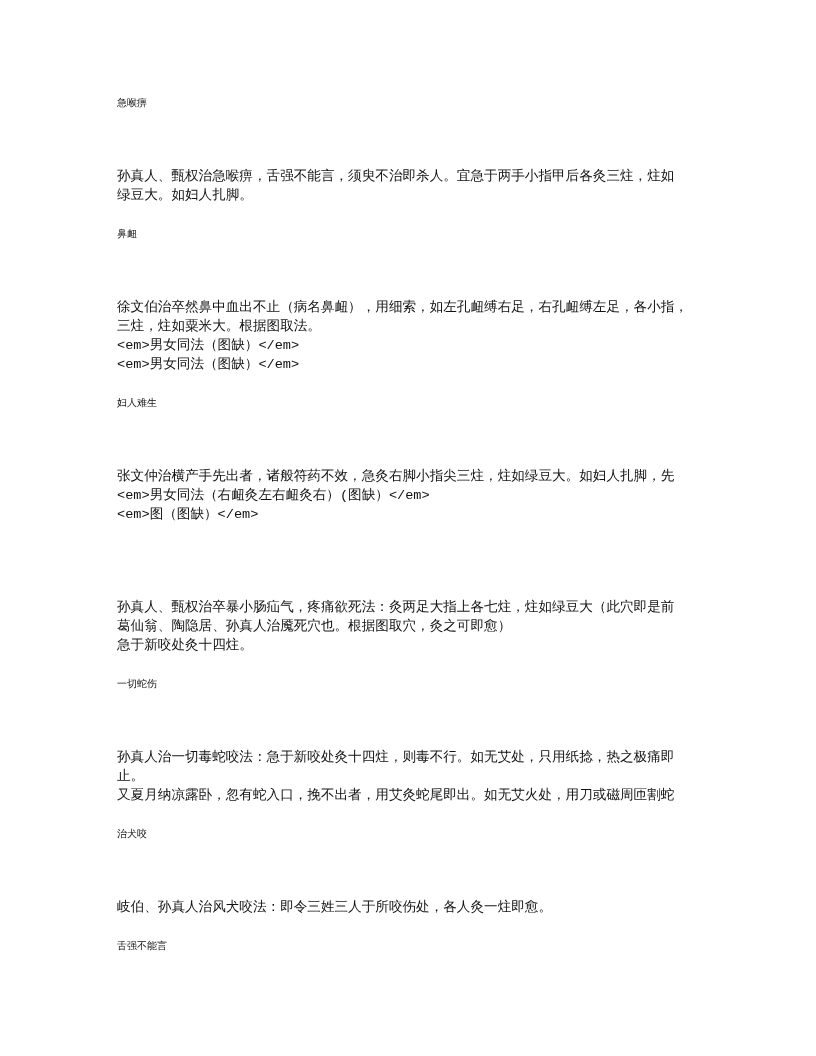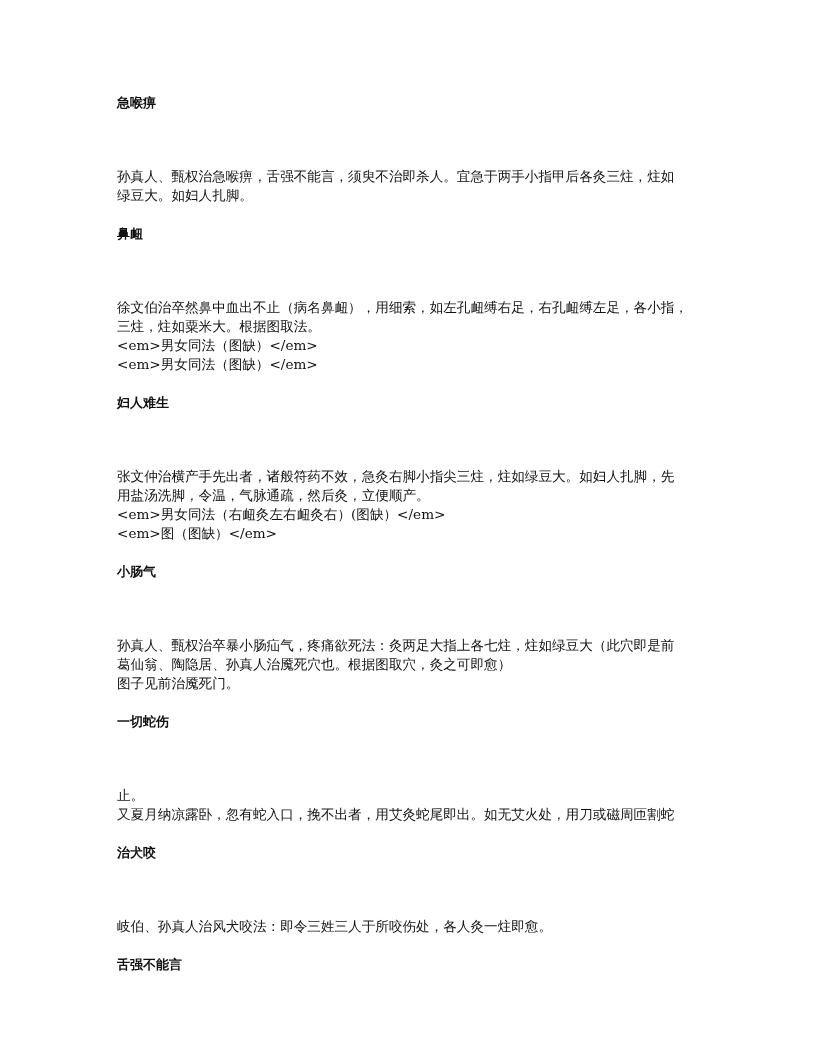--- a/index.html
+++ b/index.html
@@ -19,30 +19,31 @@
   }
   .page {
     position: absolute;
     left: 117px;
     top: 93px;
     width: 584px;
   }
   .section-title {
     margin: 0;
     height: 19px;
-    font-weight: bold;
-    font-size: 13px;
+    font-weight: normal;
+    font-size: 10px;
   }
   .section-body {
     margin: 0;
   }
   .line {
     display: block;
     white-space: nowrap;
     height: 19px;
+    font-family: Liberation Mono, monospace;
   }
   .gap-after-title { height: 55px; }
   .gap-after-body { height: 19px; }
 </style>
 </head>
 <body>
 
 <div class="page">
 
   <h3 class="section-title">急喉痹</h3>
@@ -60,38 +61,37 @@
     <span class="line">三炷，炷如粟米大。根据图取法。</span>
     <span class="line">&lt;em&gt;男女同法（图缺）&lt;/em&gt;</span>
     <span class="line">&lt;em&gt;男女同法（图缺）&lt;/em&gt;</span>
   </div>
   <div class="gap-after-body"></div>
 
   <h3 class="section-title">妇人难生</h3>
   <div class="gap-after-title"></div>
   <div class="section-body">
     <span class="line">张文仲治横产手先出者，诸般符药不效，急灸右脚小指尖三炷，炷如绿豆大。如妇人扎脚，先</span>
-    <span class="line">用盐汤洗脚，令温，气脉通疏，然后灸，立便顺产。</span>
     <span class="line">&lt;em&gt;男女同法（右衄灸左右衄灸右）(图缺）&lt;/em&gt;</span>
     <span class="line">&lt;em&gt;图（图缺）&lt;/em&gt;</span>
   </div>
   <div class="gap-after-body"></div>
 
-  <h3 class="section-title">小肠气</h3>
   <div class="gap-after-title"></div>
   <div class="section-body">
     <span class="line">孙真人、甄权治卒暴小肠疝气，疼痛欲死法：灸两足大指上各七炷，炷如绿豆大（此穴即是前</span>
     <span class="line">葛仙翁、陶隐居、孙真人治魇死穴也。根据图取穴，灸之可即愈）</span>
-    <span class="line">图子见前治魇死门。</span>
+    <span class="line">急于新咬处灸十四炷。</span>
   </div>
   <div class="gap-after-body"></div>
 
   <h3 class="section-title">一切蛇伤</h3>
   <div class="gap-after-title"></div>
   <div class="section-body">
+    <span class="line">孙真人治一切毒蛇咬法：急于新咬处灸十四炷，则毒不行。如无艾处，只用纸捻，热之极痛即</span>
     <span class="line">止。</span>
     <span class="line">又夏月纳凉露卧，忽有蛇入口，挽不出者，用艾灸蛇尾即出。如无艾火处，用刀或磁周匝割蛇</span>
   </div>
   <div class="gap-after-body"></div>
 
   <h3 class="section-title">治犬咬</h3>
   <div class="gap-after-title"></div>
   <div class="section-body">
     <span class="line">岐伯、孙真人治风犬咬法：即令三姓三人于所咬伤处，各人灸一炷即愈。</span>
   </div>

